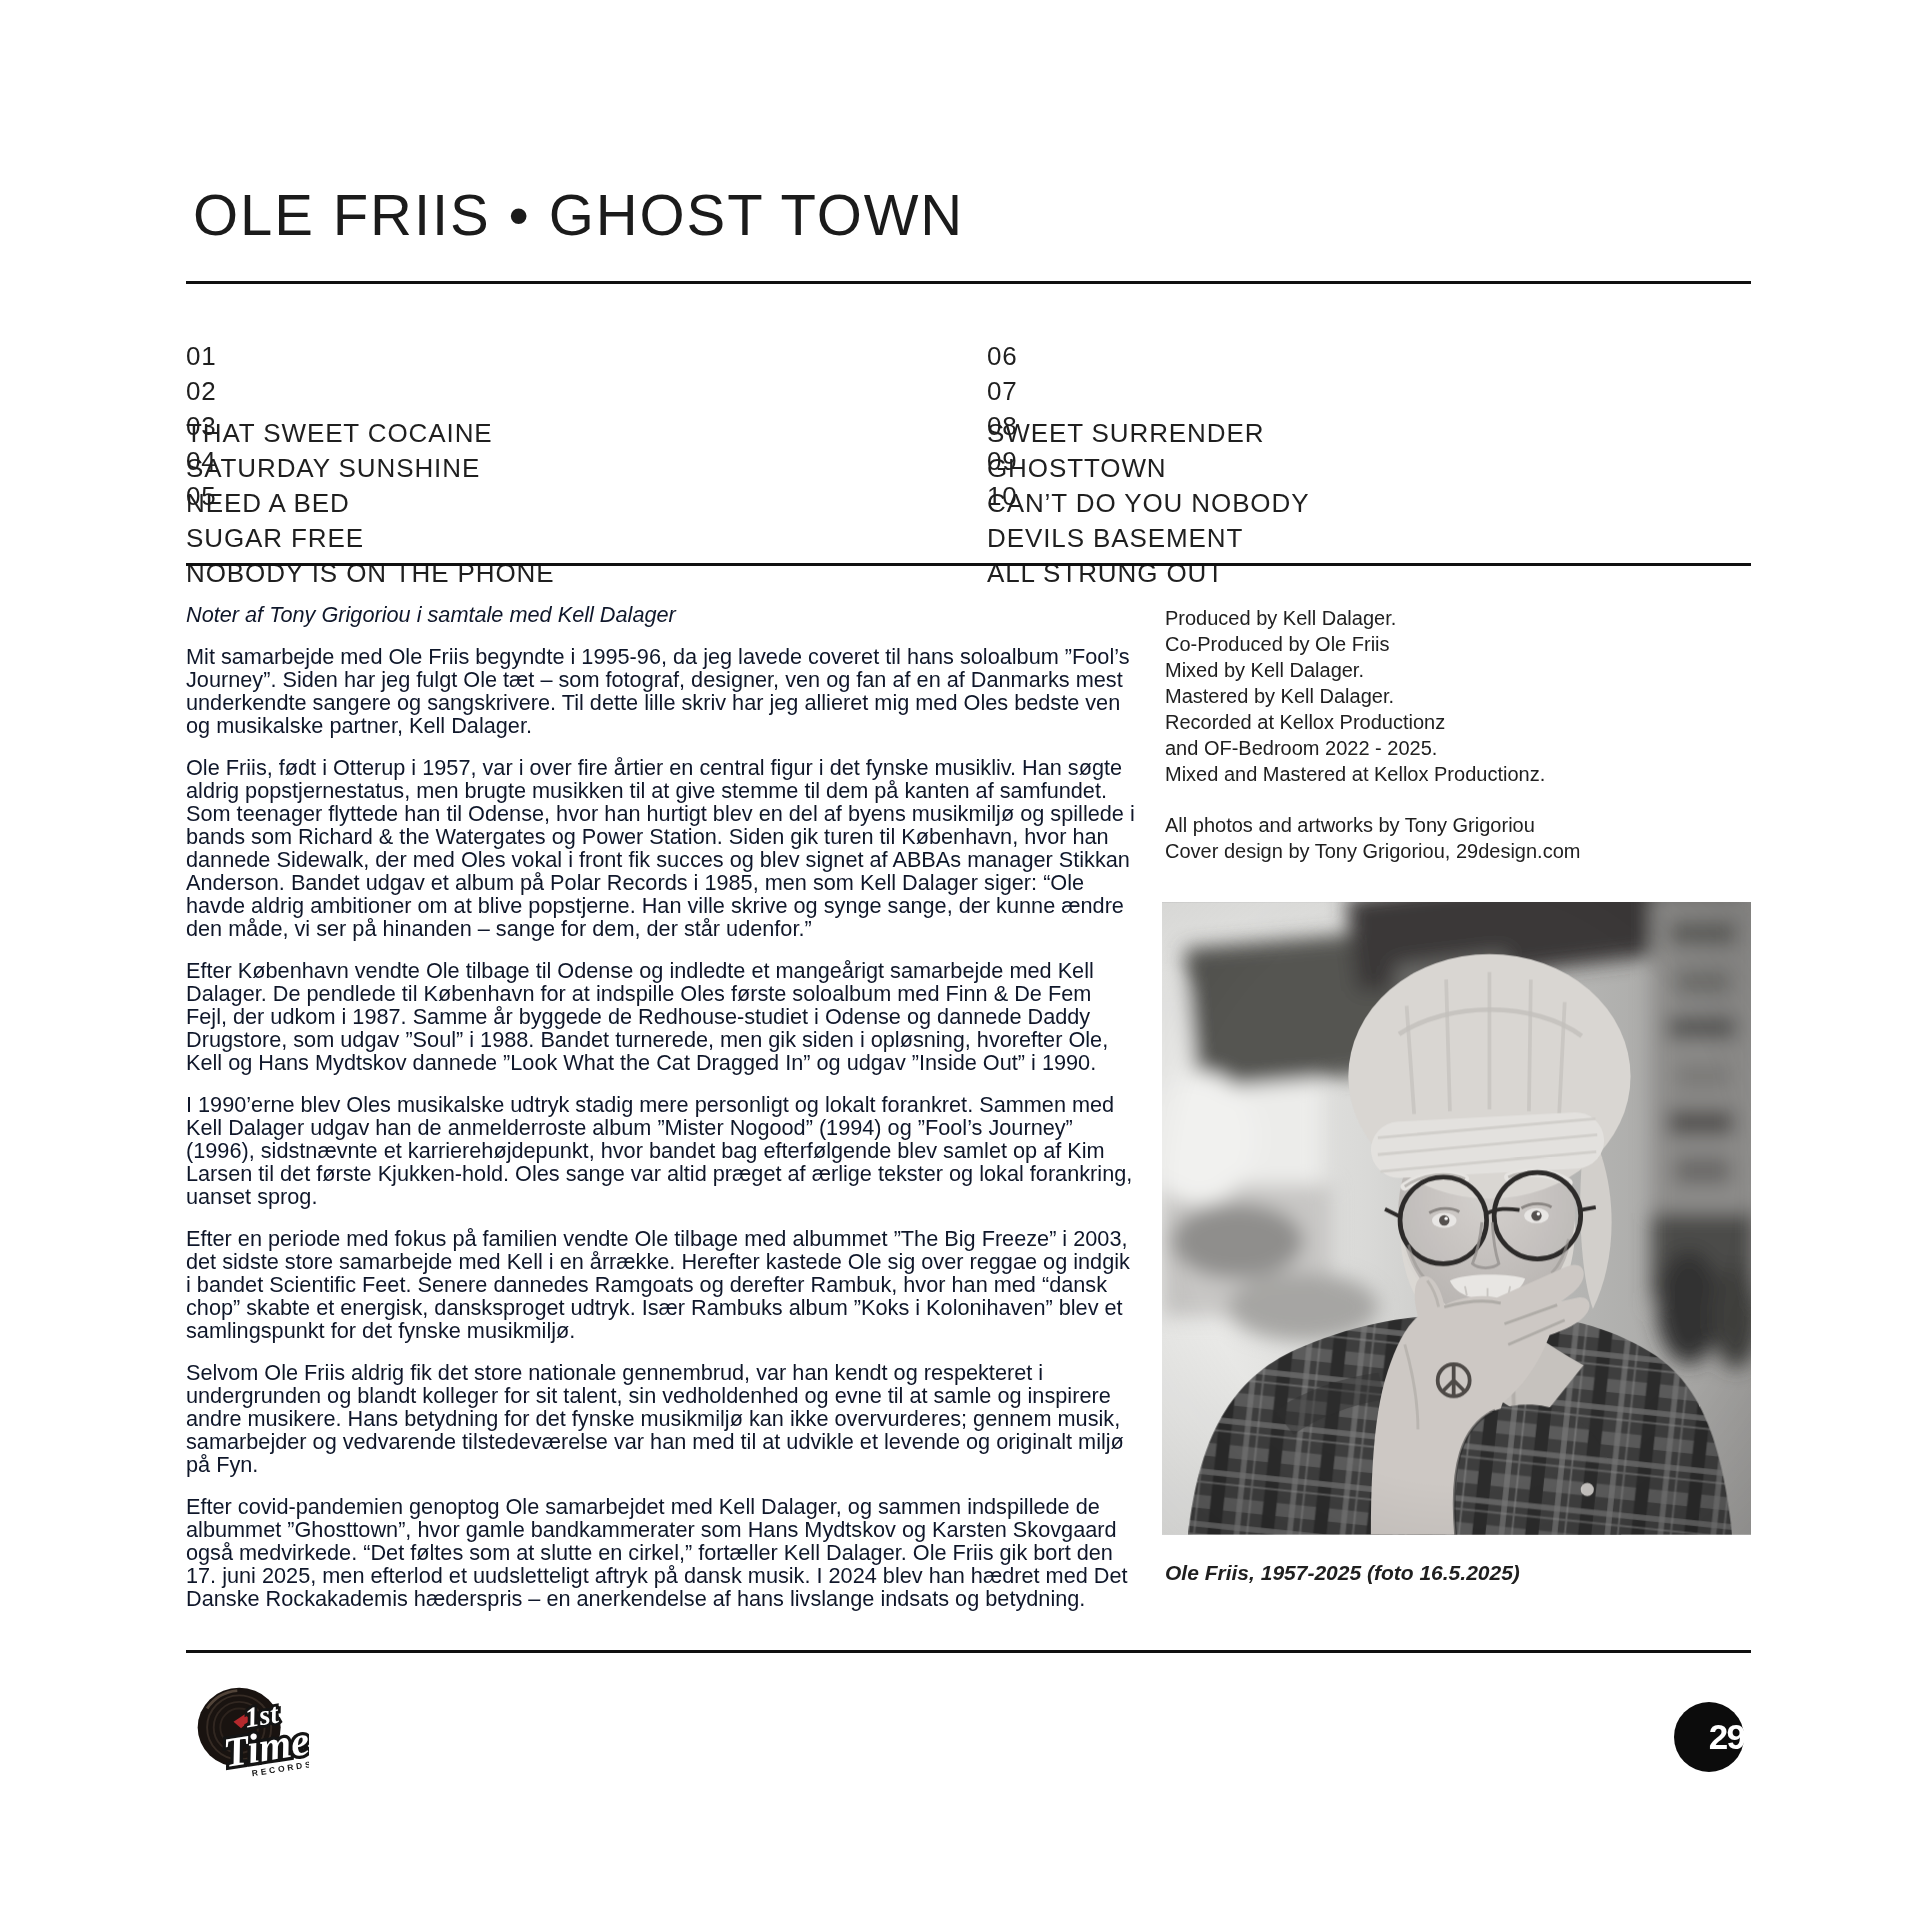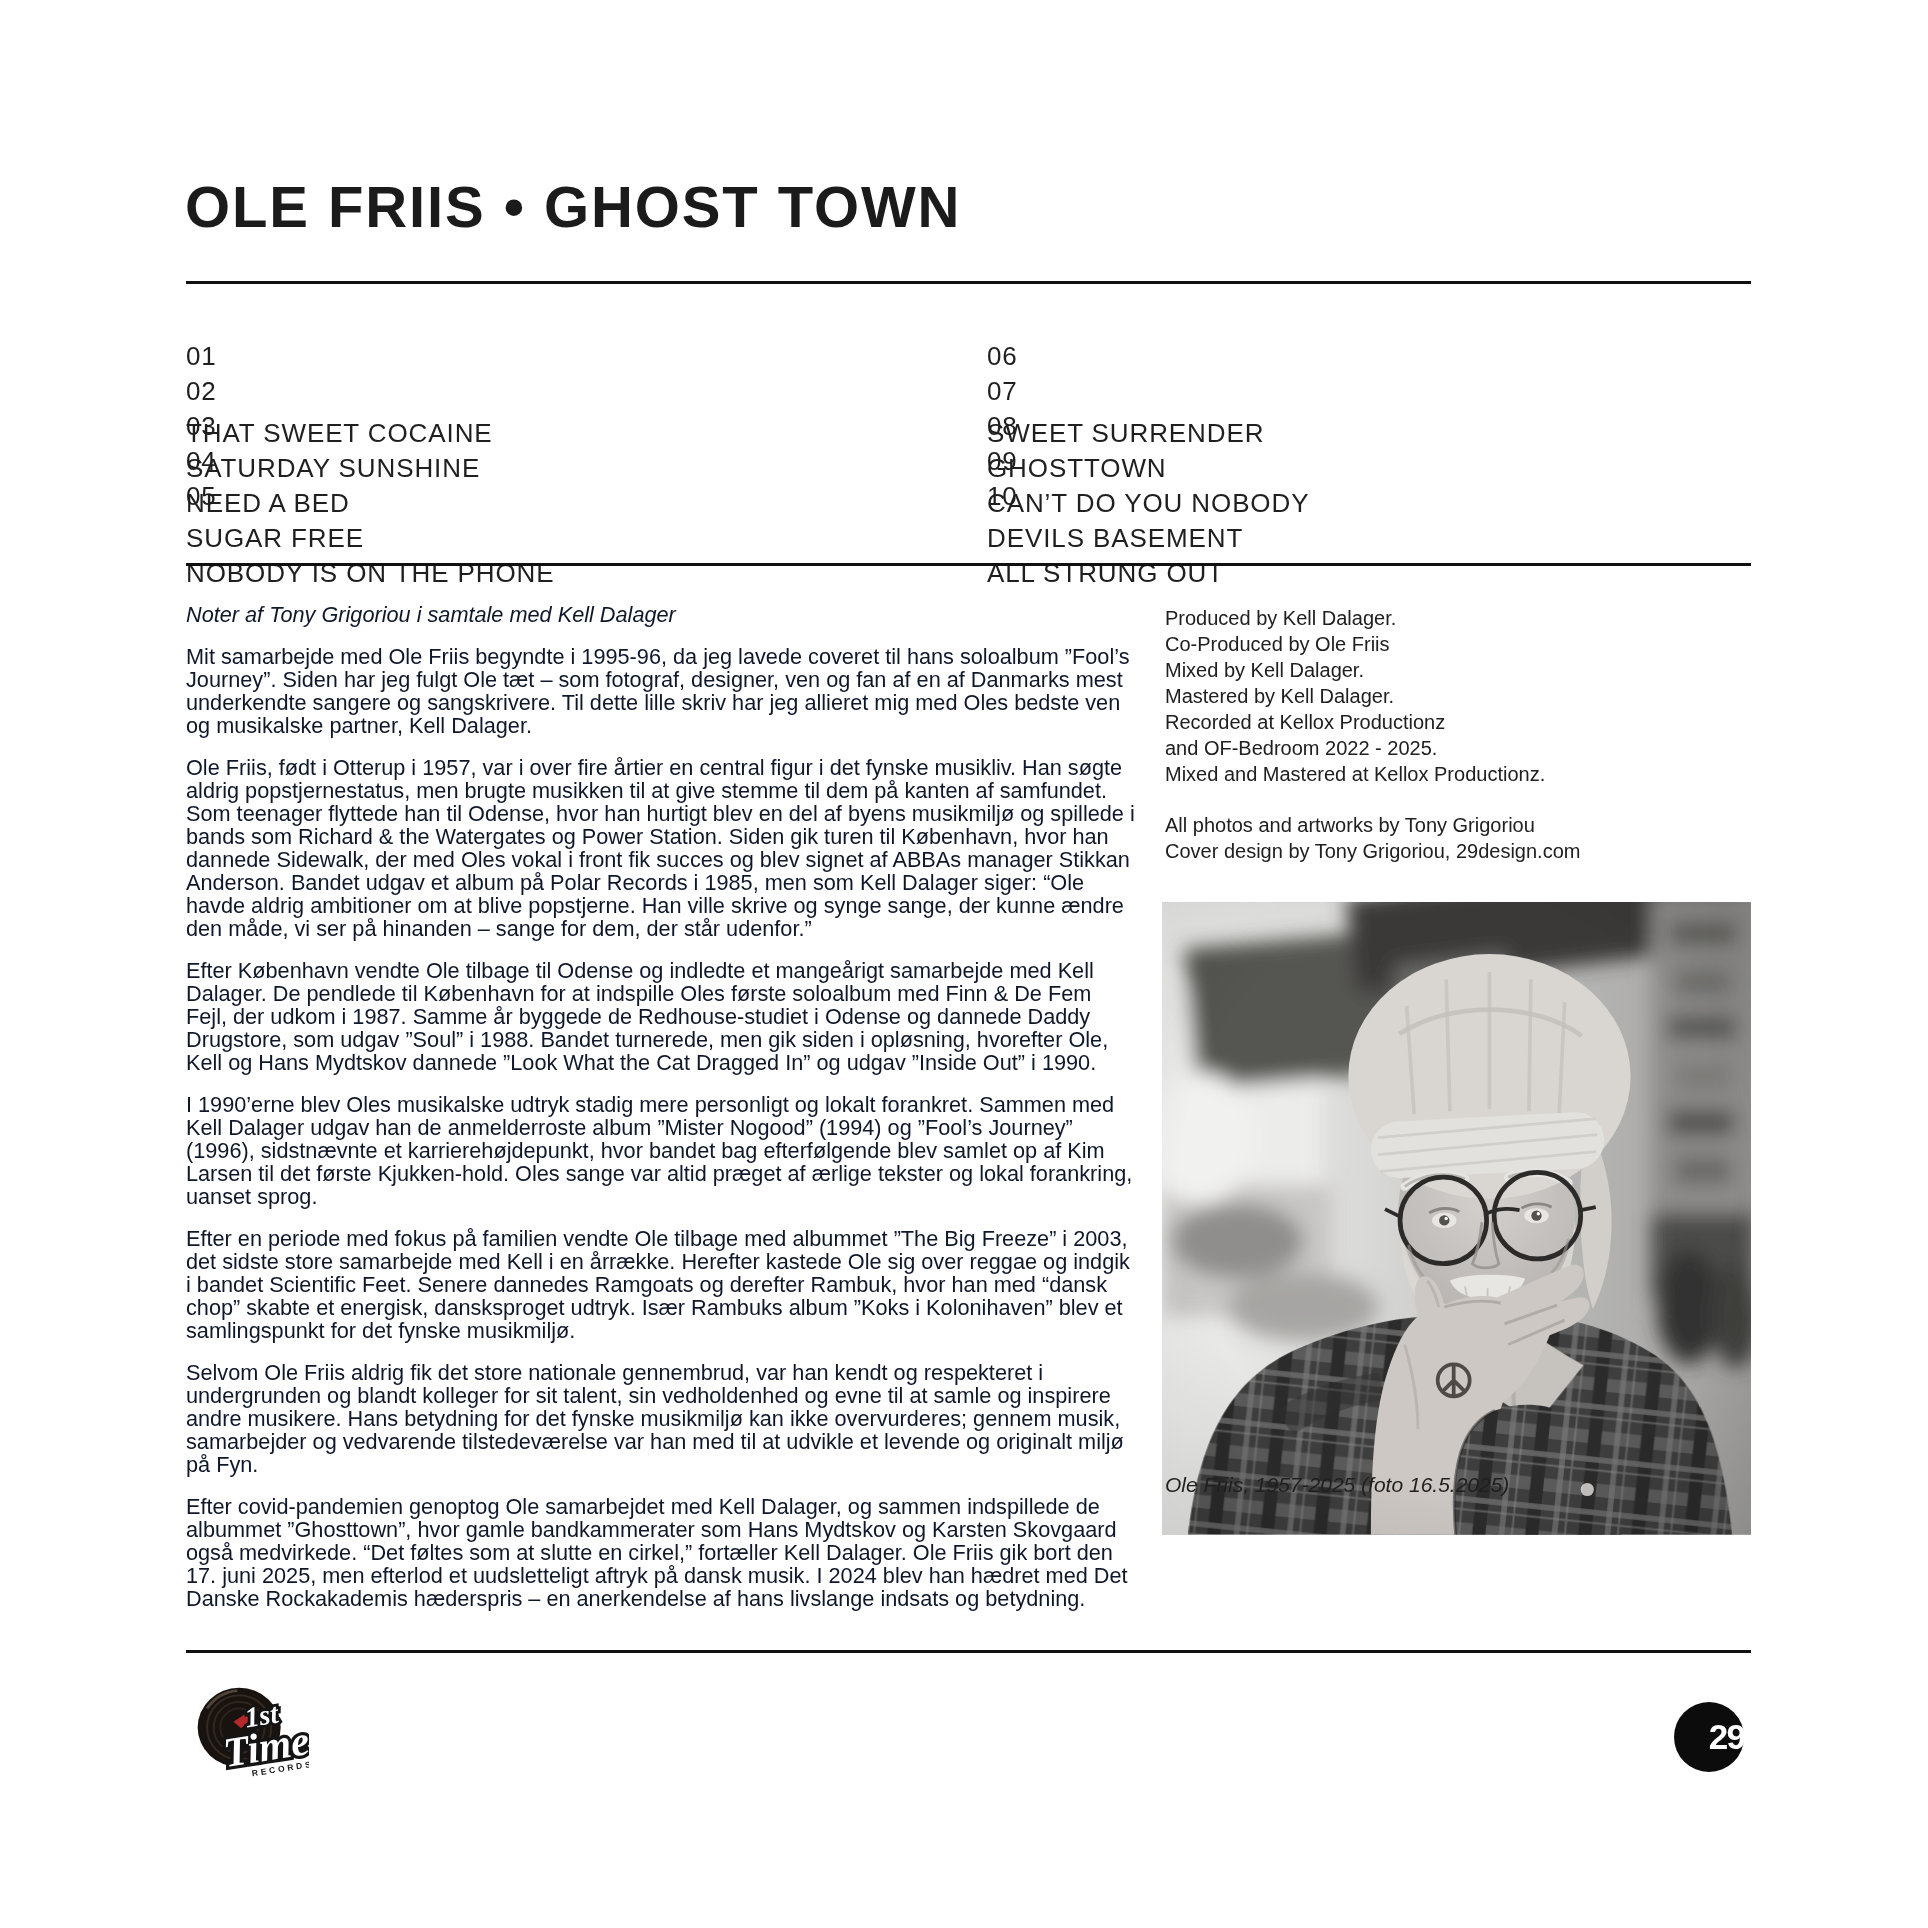--- a/index.html
+++ b/index.html
@@ -5,37 +5,37 @@
   html,body{margin:0;padding:0;}
   body{
     width:1928px;height:1928px;background:#ffffff;position:relative;overflow:hidden;
     font-family:"Liberation Sans", sans-serif;color:#1c1c1c;
   }
   .rule{position:absolute;left:186px;width:1565px;height:2.8px;background:#101010;}
   #rule1{top:281px}
   #rule2{top:563px}
   #rule3{top:1650px}
   .title{
-    position:absolute;left:185px;top:173px;margin:0;
-    font-size:58px;font-weight:700;letter-spacing:1.9px;color:#1b1b1b;white-space:nowrap;
+    position:absolute;left:185px;top:173px;margin:8px;
+    font-size:58px;font-weight:400;letter-spacing:1.9px;color:#1b1b1b;white-space:nowrap;
   }
   .tracklist{position:absolute;top:341px;font-size:26px;letter-spacing:0.9px;color:#1f1f1f;}
   #tracklist-left{left:186px;}
   #tracklist-right{left:987px;}
   .track-row{display:flex;height:35px;align-items:flex-start;flex-direction:column;}
   .track-num{width:77px;flex:0 0 77px;}
   .track-title{white-space:nowrap;}
   .notes{position:absolute;left:186px;top:603px;width:949px;font-size:21.7px;line-height:23px;color:#0f172a;}
   .notes-intro{font-style:italic;margin:0 0 29px 0;}
   .notes p{margin:0 0 19px 0;}
   .credits{position:absolute;left:1165px;top:605px;width:584px;font-size:20px;line-height:26px;color:#202020;}
   .credits-gap{height:25.4px;}
   .photo{position:absolute;left:1162px;top:902px;width:589px;height:633px;background:#cccccc;}
   .photo svg{display:block;width:100%;height:100%;}
-  .caption{position:absolute;left:1165px;top:1473px;font-style:italic;font-size:21px;color:#1f1f1f;}
+  .caption{position:absolute;left:1165px;top:1561px;font-style:italic;font-size:21px;color:#1f1f1f;font-weight:bold;}
   .logo{position:absolute;left:192px;top:1684px;width:117px;height:109px;}
   .badge{
     position:absolute;left:1674px;top:1702px;width:70px;height:70px;border-radius:50%;
     background:#0c0c0c;color:#ffffff;display:flex;align-items:center;justify-content:flex-end;
     font-size:35px;font-weight:bold;letter-spacing:-1.9px;
   }
 </style>
 </head>
 <body>
 

